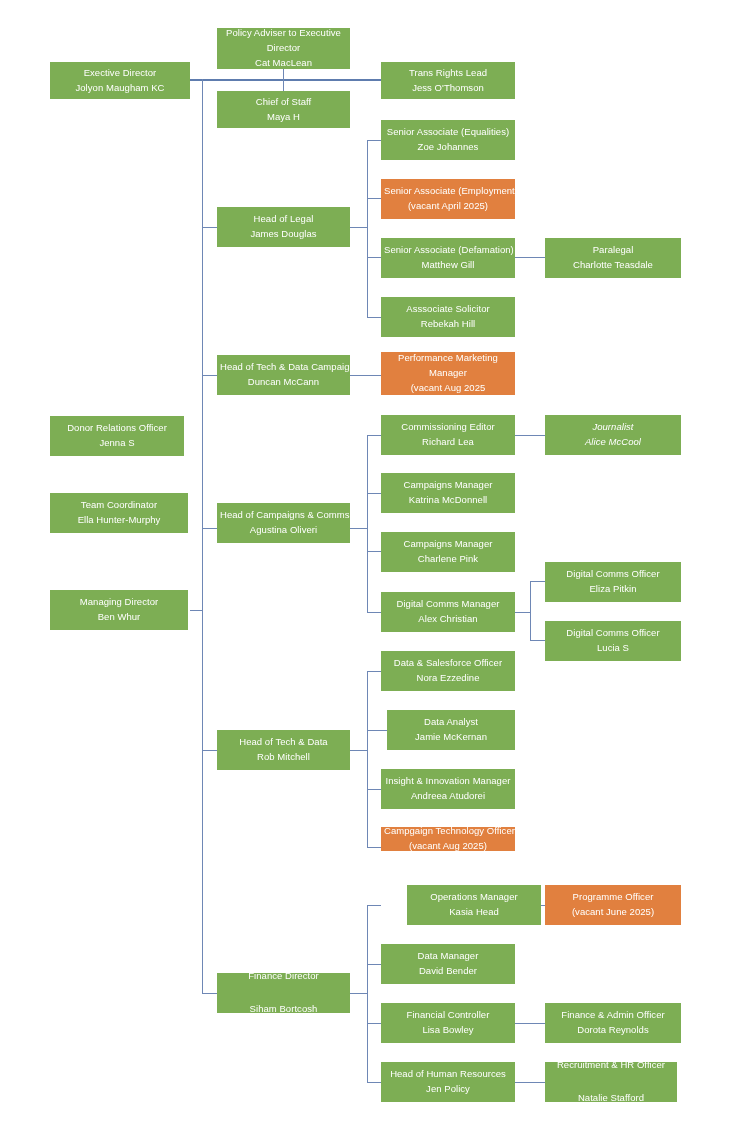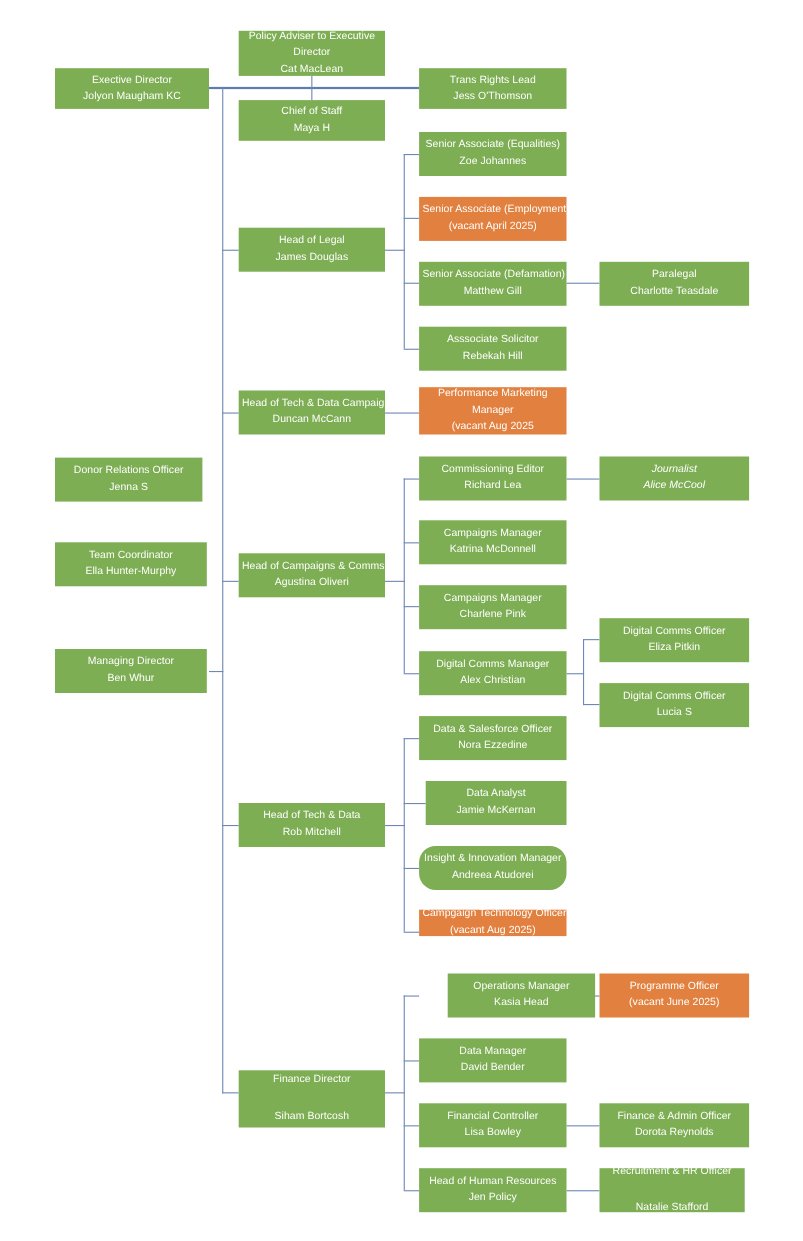--- a/index.html
+++ b/index.html
@@ -233,31 +233,31 @@
   <div class="node green" style="left:381px; top:651px; width:134px; height:40px;">
     <span class="role">Data &amp; Salesforce Officer</span>
     <span class="person">Nora Ezzedine</span>
   </div>
 
   <div class="node green" style="left:387px; top:710px; width:128px; height:40px;">
     <span class="role">Data Analyst</span>
     <span class="person">Jamie McKernan</span>
   </div>
 
-  <div class="node green" style="left:381px; top:769px; width:134px; height:40px;border-radius:15px;">
+  <div class="node green" style="left:381px; top:769px; width:134px; height:40px;">
     <span class="role">Insight &amp; Innovation Manager</span>
     <span class="person">Andreea Atudorei</span>
   </div>
 
   <div class="node orange" style="left:381px; top:827px; width:134px; height:24px;">
     <span class="role">Campgaign Technology Officer</span>
     <span class="person">(vacant Aug 2025)</span>
   </div>
 
-  <div class="node green" style="left:217px; top:973px; width:133px; height:52px;gap:18px;">
+  <div class="node green" style="left:217px; top:973px; width:133px; height:40px;gap:18px;">
     <span class="role">Finance Director</span>
     <span class="person">Siham Bortcosh</span>
   </div>
 
   <div class="node green" style="left:381px; top:885px; width:134px; height:40px;margin-left:26px;">
     <span class="role">Operations Manager</span>
     <span class="person">Kasia Head</span>
   </div>
 
   <div class="node orange" style="left:545px; top:885px; width:136px; height:40px;">

